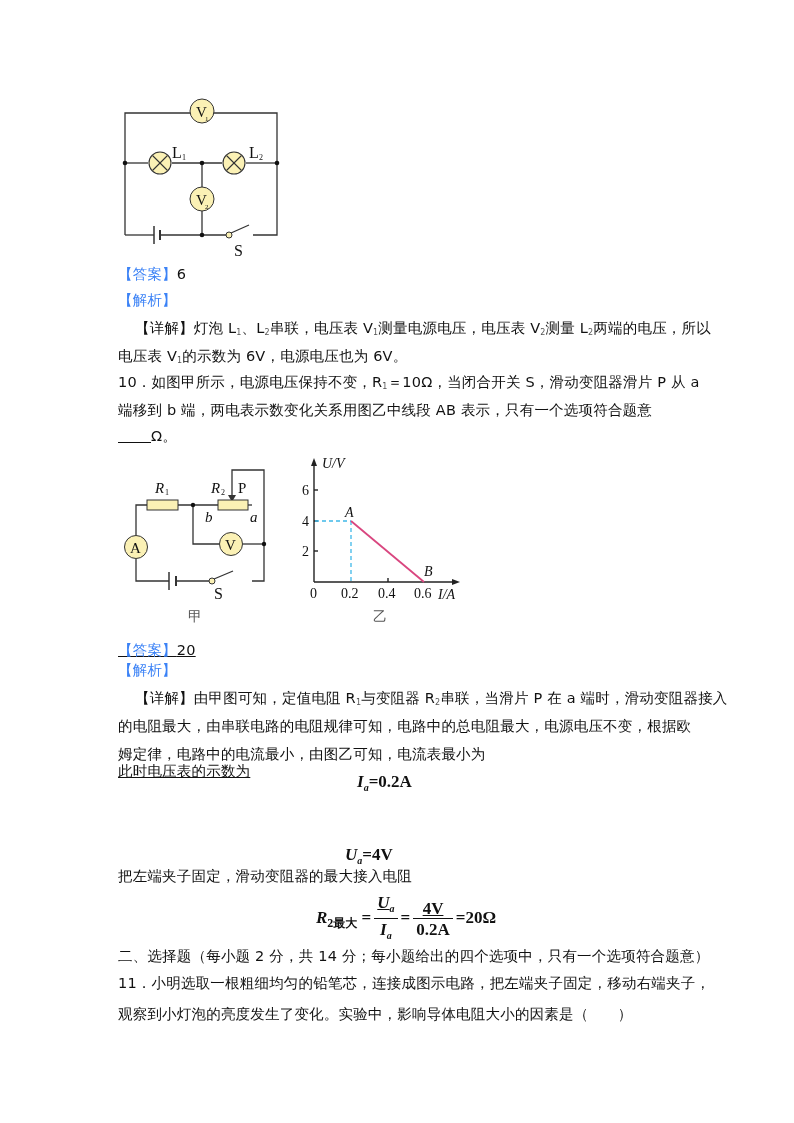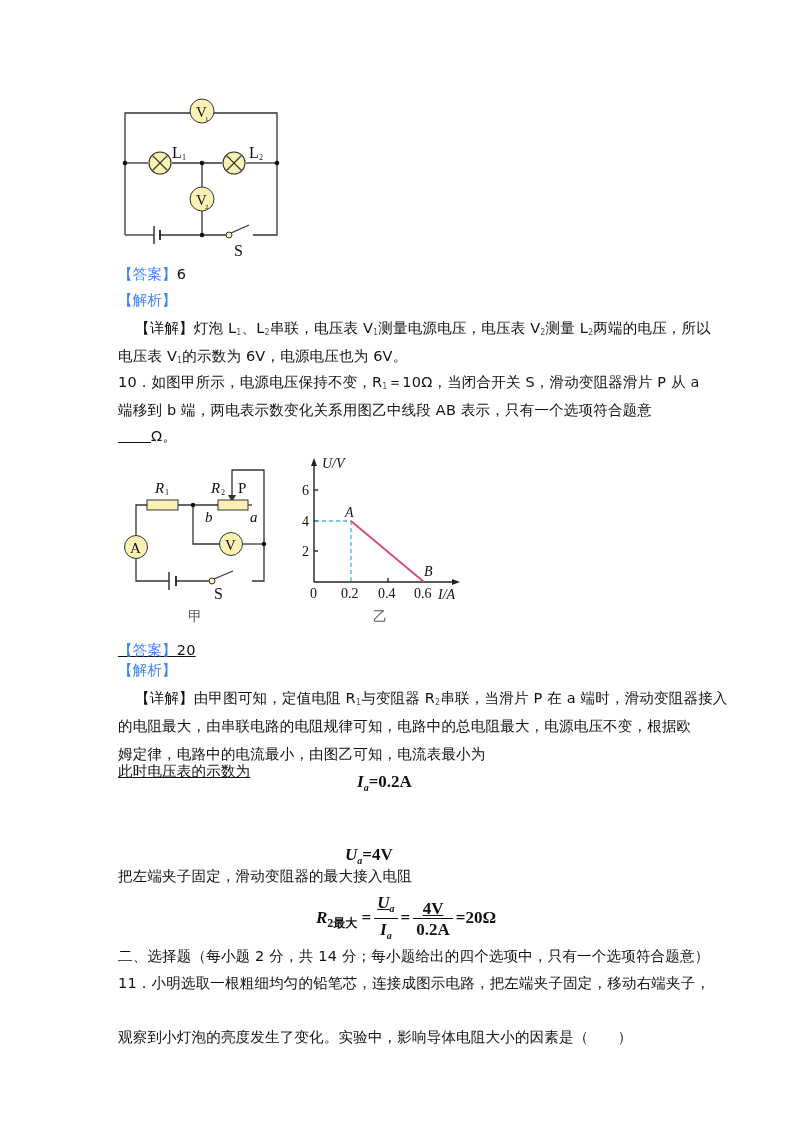--- a/index.html
+++ b/index.html
@@ -186,13 +186,13 @@
 <div class="formula" style="left:345px;top:832px;margin-top:13px;">
   <i>U</i><sub>a</sub><span>=4V</span>
 </div>
 <div class="line" style="top:866px;">把左端夹子固定，滑动变阻器的最大接入电阻</div>
 <div class="formula" style="left:316px;top:893px;">
   <i>R</i><sub style="font-style:normal;font-size:12px;">2最大</sub><span> =</span><span class="frac"><span class="num"><i>U</i><sub>a</sub></span><span class="den"><i>I</i><sub>a</sub></span></span><span>=</span><span class="frac"><span class="num">4V</span><span class="den">0.2A</span></span><span>=20Ω</span>
 </div>
 
 <div class="line" style="top:946px;text-align:right;">二、选择题（每小题 2 分，共 14 分；每小题给出的四个选项中，只有一个选项符合题意）</div>
 <div class="line" style="top:973px;">11．小明选取一根粗细均匀的铅笔芯，连接成图示电路，把左端夹子固定，移动右端夹子，</div>
-<div class="line" style="top:1027px;">观察到小灯泡的亮度发生了变化。实验中，影响导体电阻大小的因素是（　　）</div>
+<div class="line" style="top:1004px;">观察到小灯泡的亮度发生了变化。实验中，影响导体电阻大小的因素是（　　）</div>
 
 </body></html>

